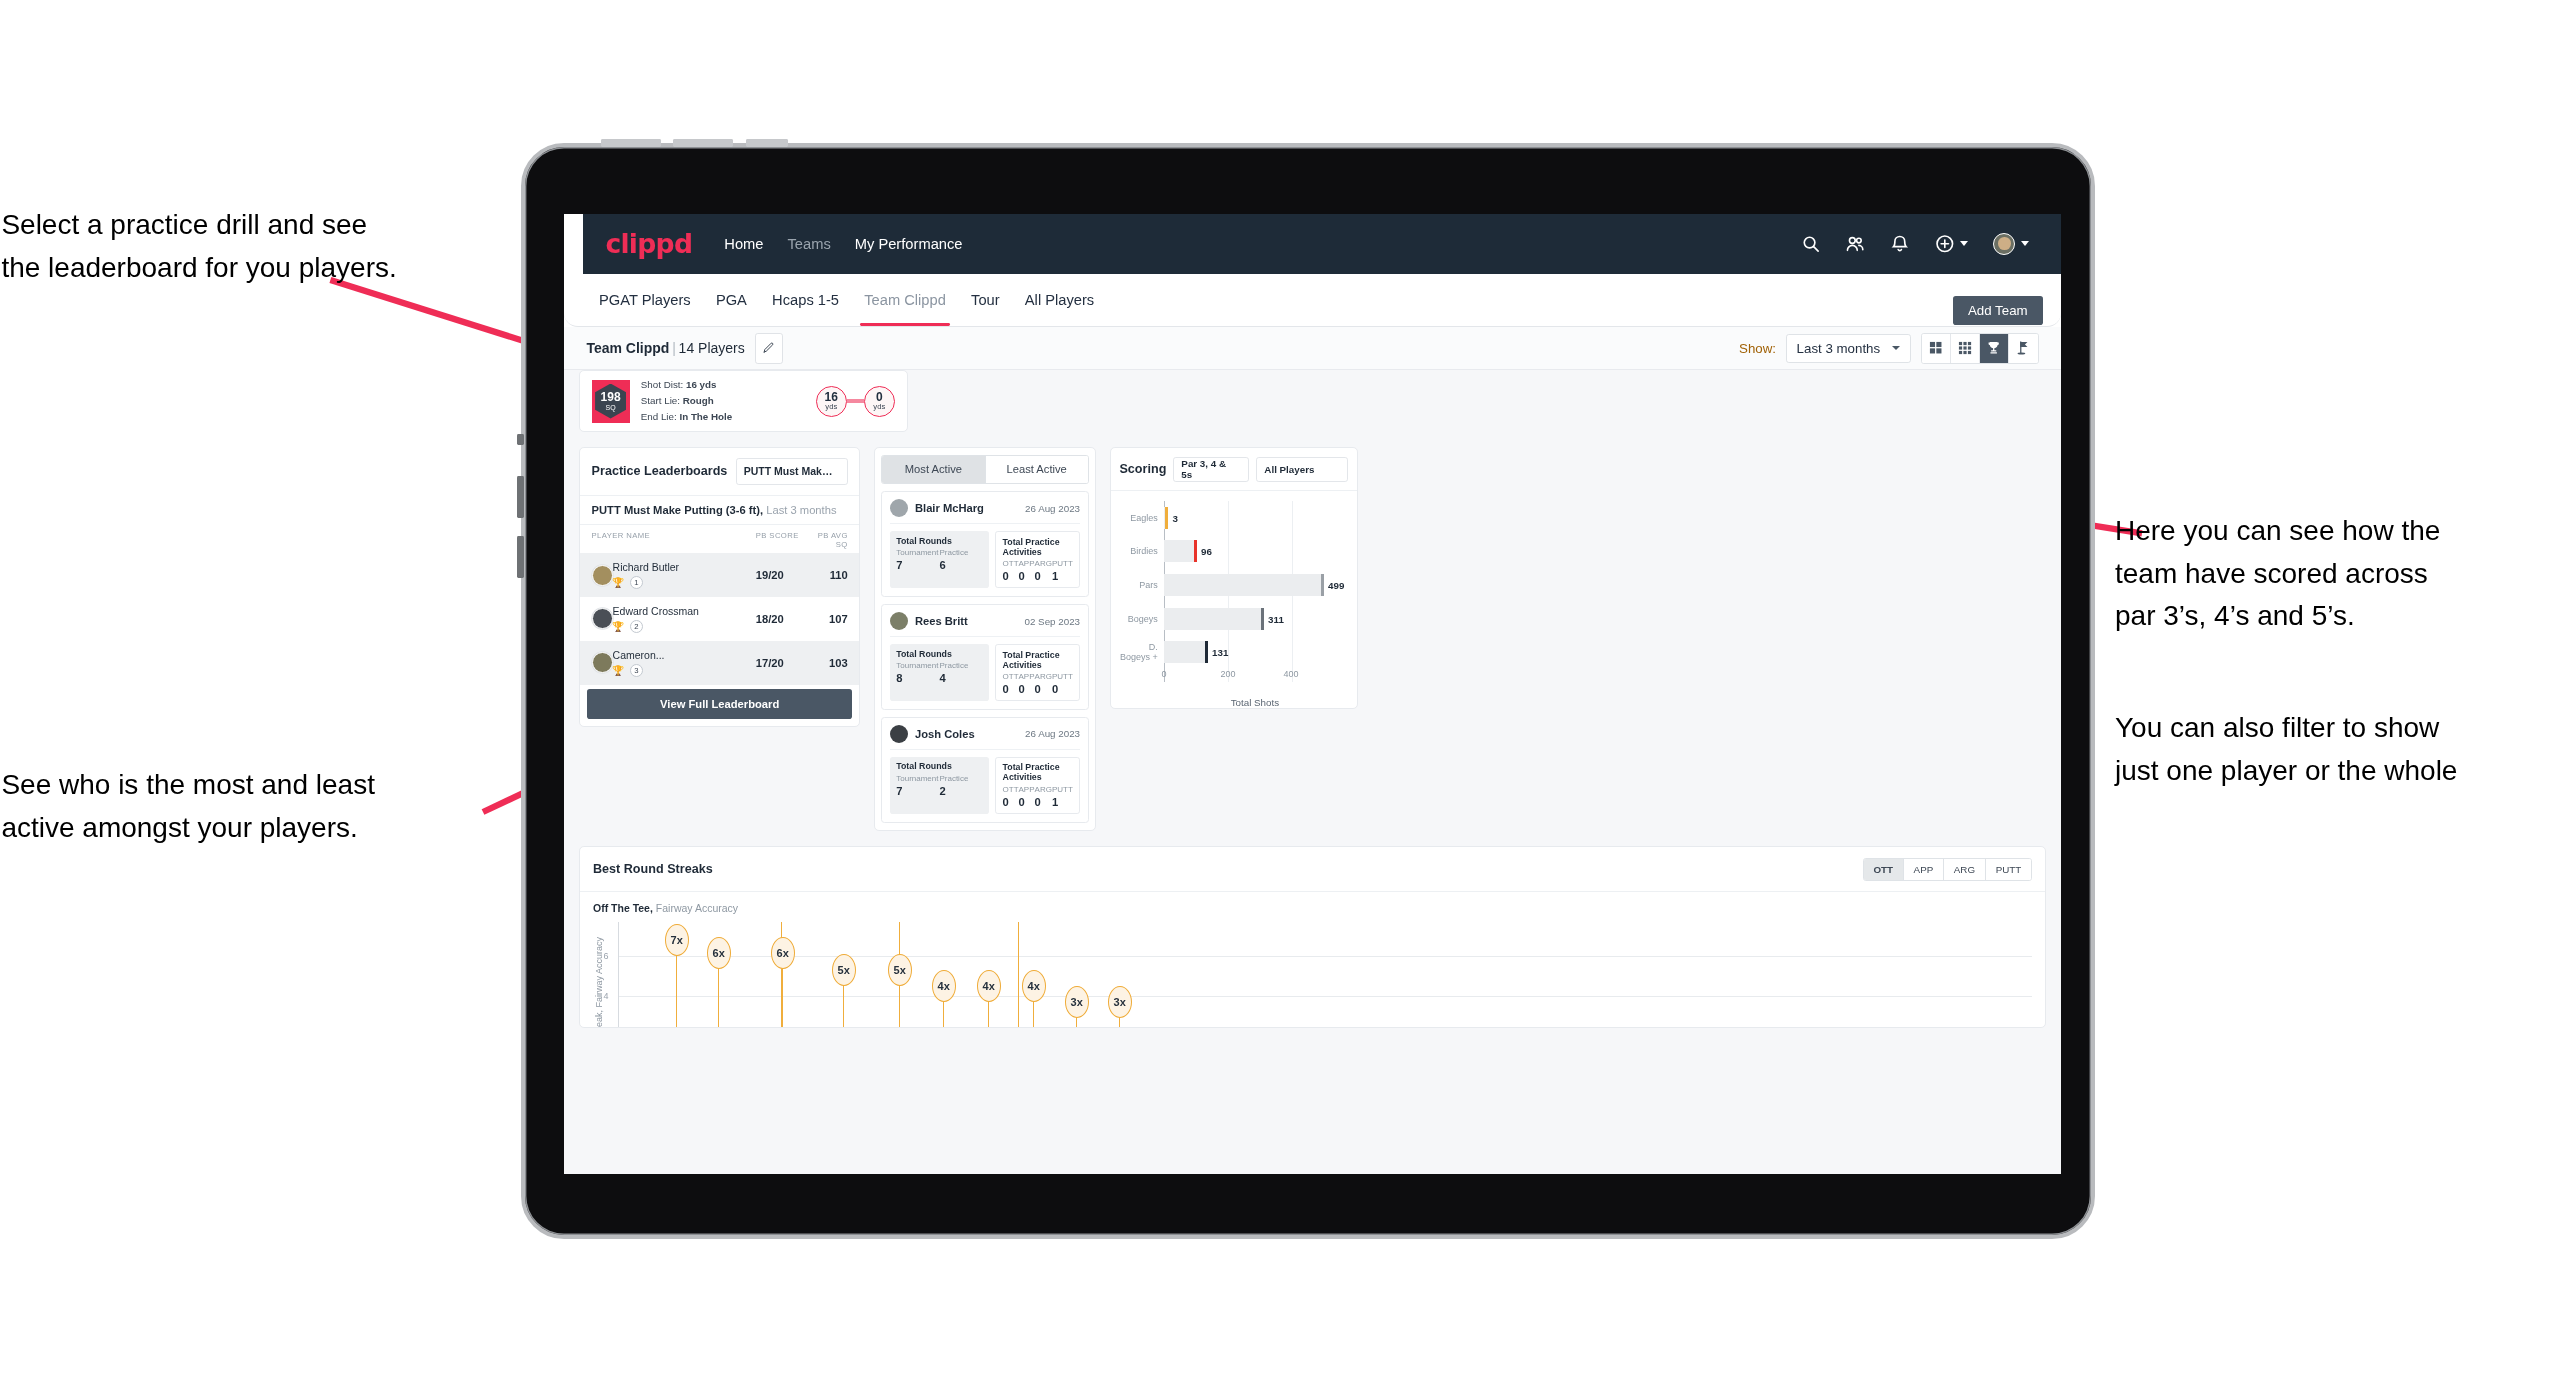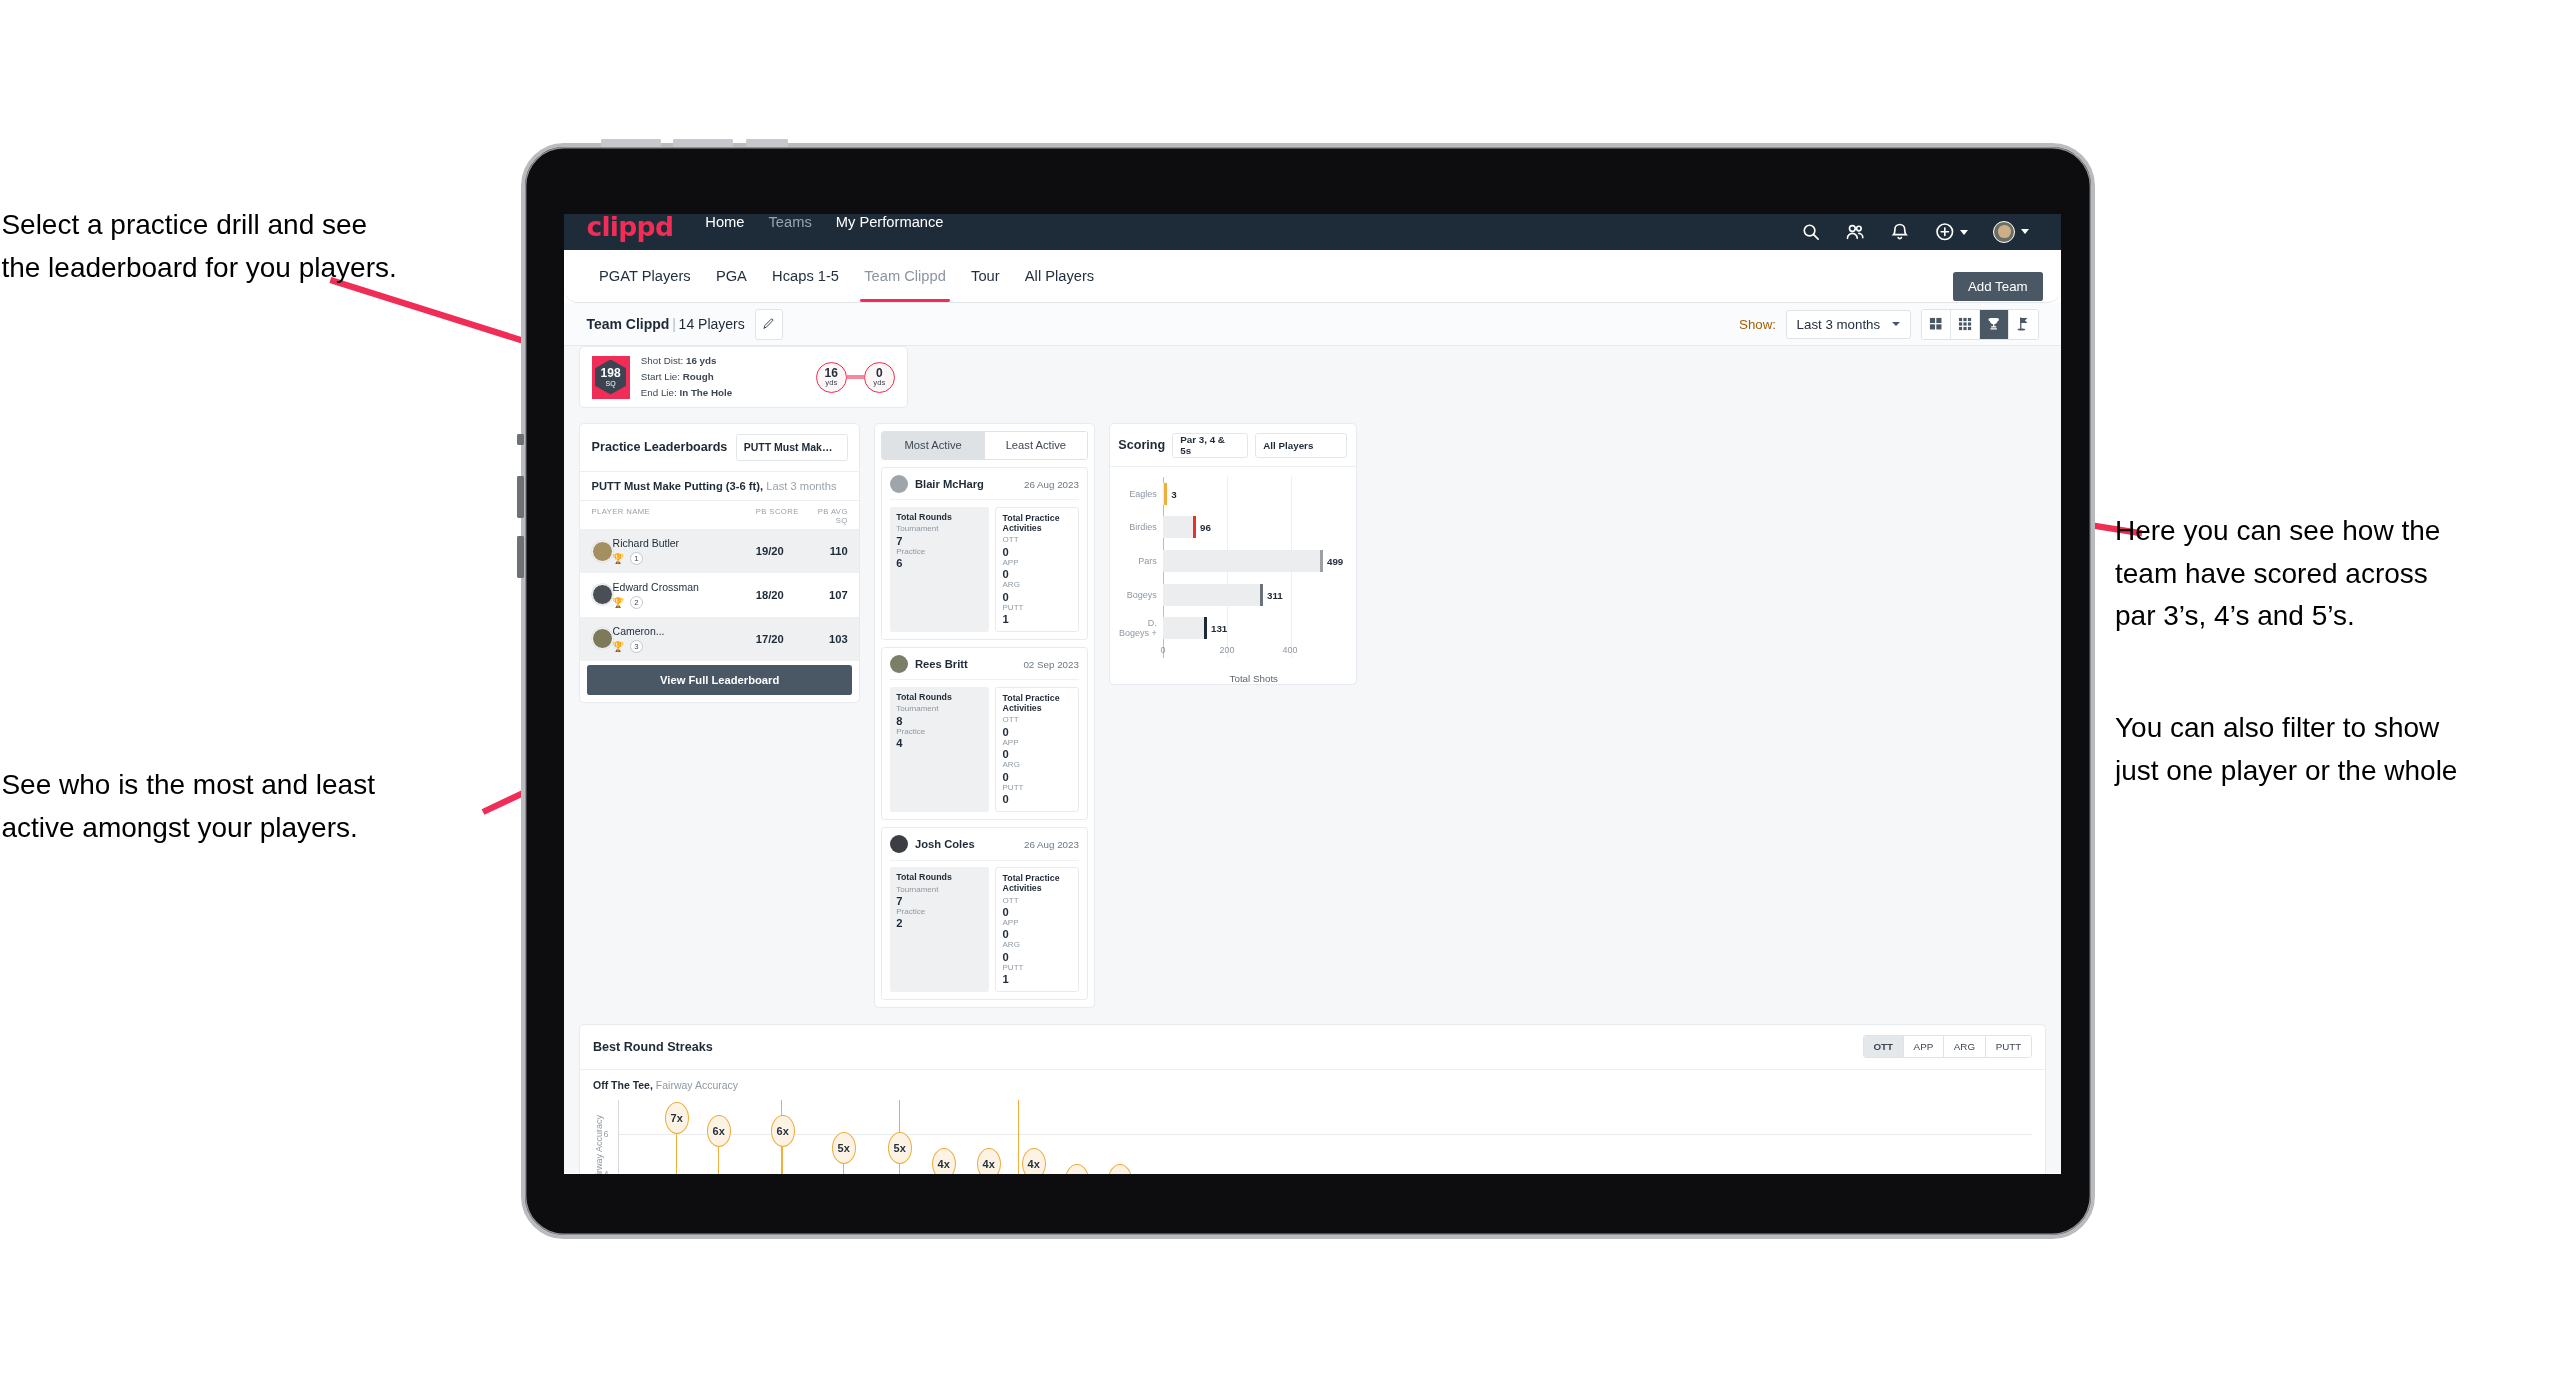--- a/index.html
+++ b/index.html
@@ -29,21 +29,21 @@
   .dev-side.s1 { top: 287px; height: 11.2px; }
   .dev-side.s2 { top: 329px; height: 42px; }
   .dev-side.s3 { top: 389px; height: 42px; }
 
   #screen {
     position: absolute; left: 39px; top: 67px; width: 1497px; height: 960px;
     background: #ffffff; overflow: hidden;
   }
 
   
-  .topnav { height: 36px; background: #1e2b38; display: flex; padding: 0 22.4px; }
+  .topnav { height: 60px; background: #1e2b38; display: flex; align-items: center; padding: 0 22.4px; margin-left: 19px; }
   .logo { color: #ef2d56; font-size: 26.6px; font-weight: 700; letter-spacing: -0.7px;
           font-family: "DejaVu Sans", sans-serif; margin-right: 32px; line-height: 1; }
   .navlink { color: #ffffff; font-size: 14.7px; margin-right: 24px; white-space: nowrap; }
   .navlink.dim { color: #9aa4ae; }
   .topnav-right { margin-left: auto; display: flex; align-items: center; gap: 25px; padding-right: 9.8px; }
   .ticon { width: 19.6px; height: 19.6px; color: #fff; display: block; }
   .ticon svg { width: 19.6px; height: 19.6px; display: block; }
   .plusgrp, .avgrp { display: flex; align-items: center; gap: 5.6px; }
   .caret { width: 0; height: 0; border-left: 4.9px solid transparent; border-right: 4.9px solid transparent; border-top: 5.6px solid #fff; }
   .avatar-hdr { width: 22.4px; height: 22.4px; border-radius: 50%; background: #6b6f63;
@@ -144,21 +144,21 @@
   .actCard { margin: 7px 6.3px; border: 0.7px solid #e7eaee; border-radius: 3.5px; padding: 7px 7.7px 7.7px; }
   .actTop { display: flex; align-items: center; gap: 7px; padding-bottom: 6.3px; border-bottom: 0.7px solid #eef1f4; }
   .actAv { width: 18px; height: 18px; border-radius: 50%; background: #8a8c80; flex: 0 0 18px; }
   .actName { font-size: 11.2px; font-weight: 700; color: #1f2a37; }
   .actDate { margin-left: auto; font-size: 9.8px; color: #6d7883; }
   .actStats { display: flex; gap: 6.3px; margin-top: 6.3px; }
   .statBox { border-radius: 2.8px; padding: 4.9px 6.3px 5.6px; }
   .statBox.left { background: #eef0f2; flex: 0 0 99px; }
   .statBox.right { border: 0.7px solid #e7eaee; flex: 1; }
   .statTitle { font-size: 8.8px; font-weight: 700; color: #1f2a37; margin-bottom: 2.8px; }
-  .statCols { display: flex; flex-direction: column; }
+  .statCols { display: flex; }
   .statCols .sc { flex: 1; }
   .scl { font-size: 8px; color: #8e98a2; }
   .scv { font-size: 11.2px; font-weight: 700; color: #1f2a37; margin-top: 1.4px; }
 
   .scHead { display: flex; align-items: center; gap: 7px; padding: 8.4px 8.4px; border-bottom: 0.7px solid #edf0f3; }
   .scTitle { font-size: 12.6px; font-weight: 700; color: #1f2a37; }
   .scSel { border: 0.7px solid #e3e6ea; border-radius: 2.8px; height: 25px; display: flex; align-items: center;
            justify-content: space-between; padding: 0 7px; font-size: 9.8px; font-weight: 700; color: #1f2a37; gap: 5.6px; }
   .scSel.a { width: 76px; } .scSel.b { width: 92px; }
 

